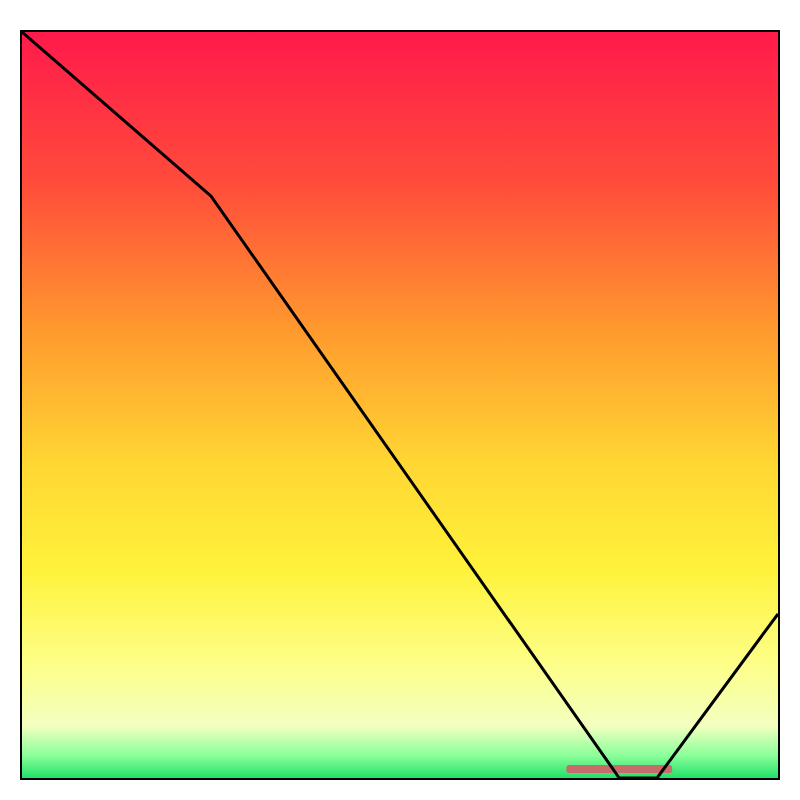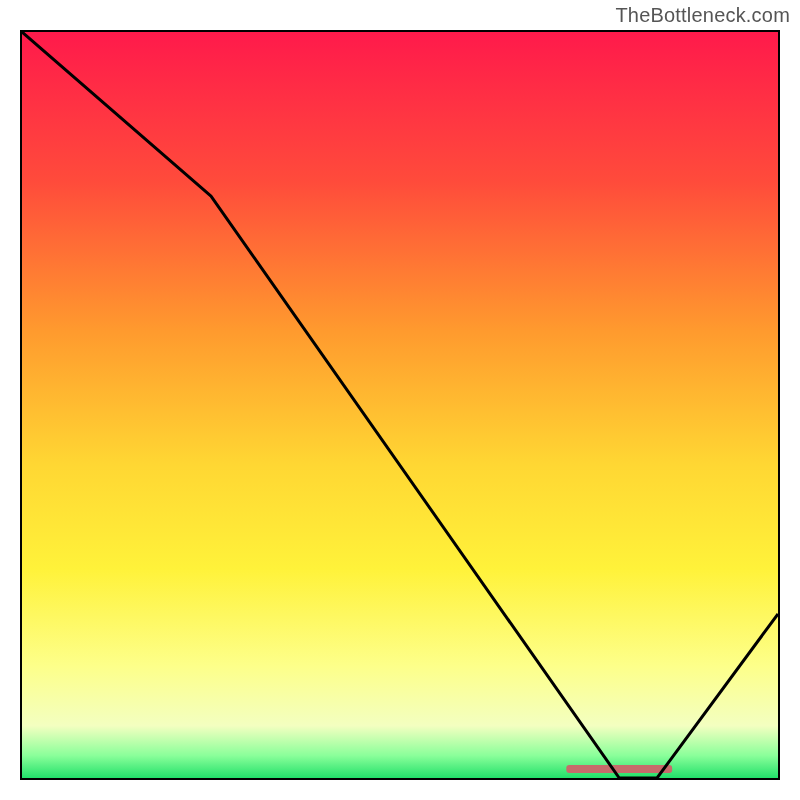--- a/index.html
+++ b/index.html
@@ -38,21 +38,20 @@
   svg.plot {
     display: block;
     width: 100%;
     height: 100%;
   }
 </style>
 </head>
 <body>
 
 <div class="stage">
-  <div class="watermark">TheBottleneck.com</div>
 
   <div class="plot-wrap">
     <svg class="plot" viewBox="0 0 760 750" preserveAspectRatio="none">
       <defs>
         <linearGradient id="bg-grad" x1="0" y1="0" x2="0" y2="1">
             <stop offset="0.0%" stop-color="#ff1a4b"></stop>
             <stop offset="20.0%" stop-color="#ff4b3b"></stop>
             <stop offset="40.0%" stop-color="#ff9a2e"></stop>
             <stop offset="58.0%" stop-color="#ffd733"></stop>
             <stop offset="72.0%" stop-color="#fff23a"></stop>

